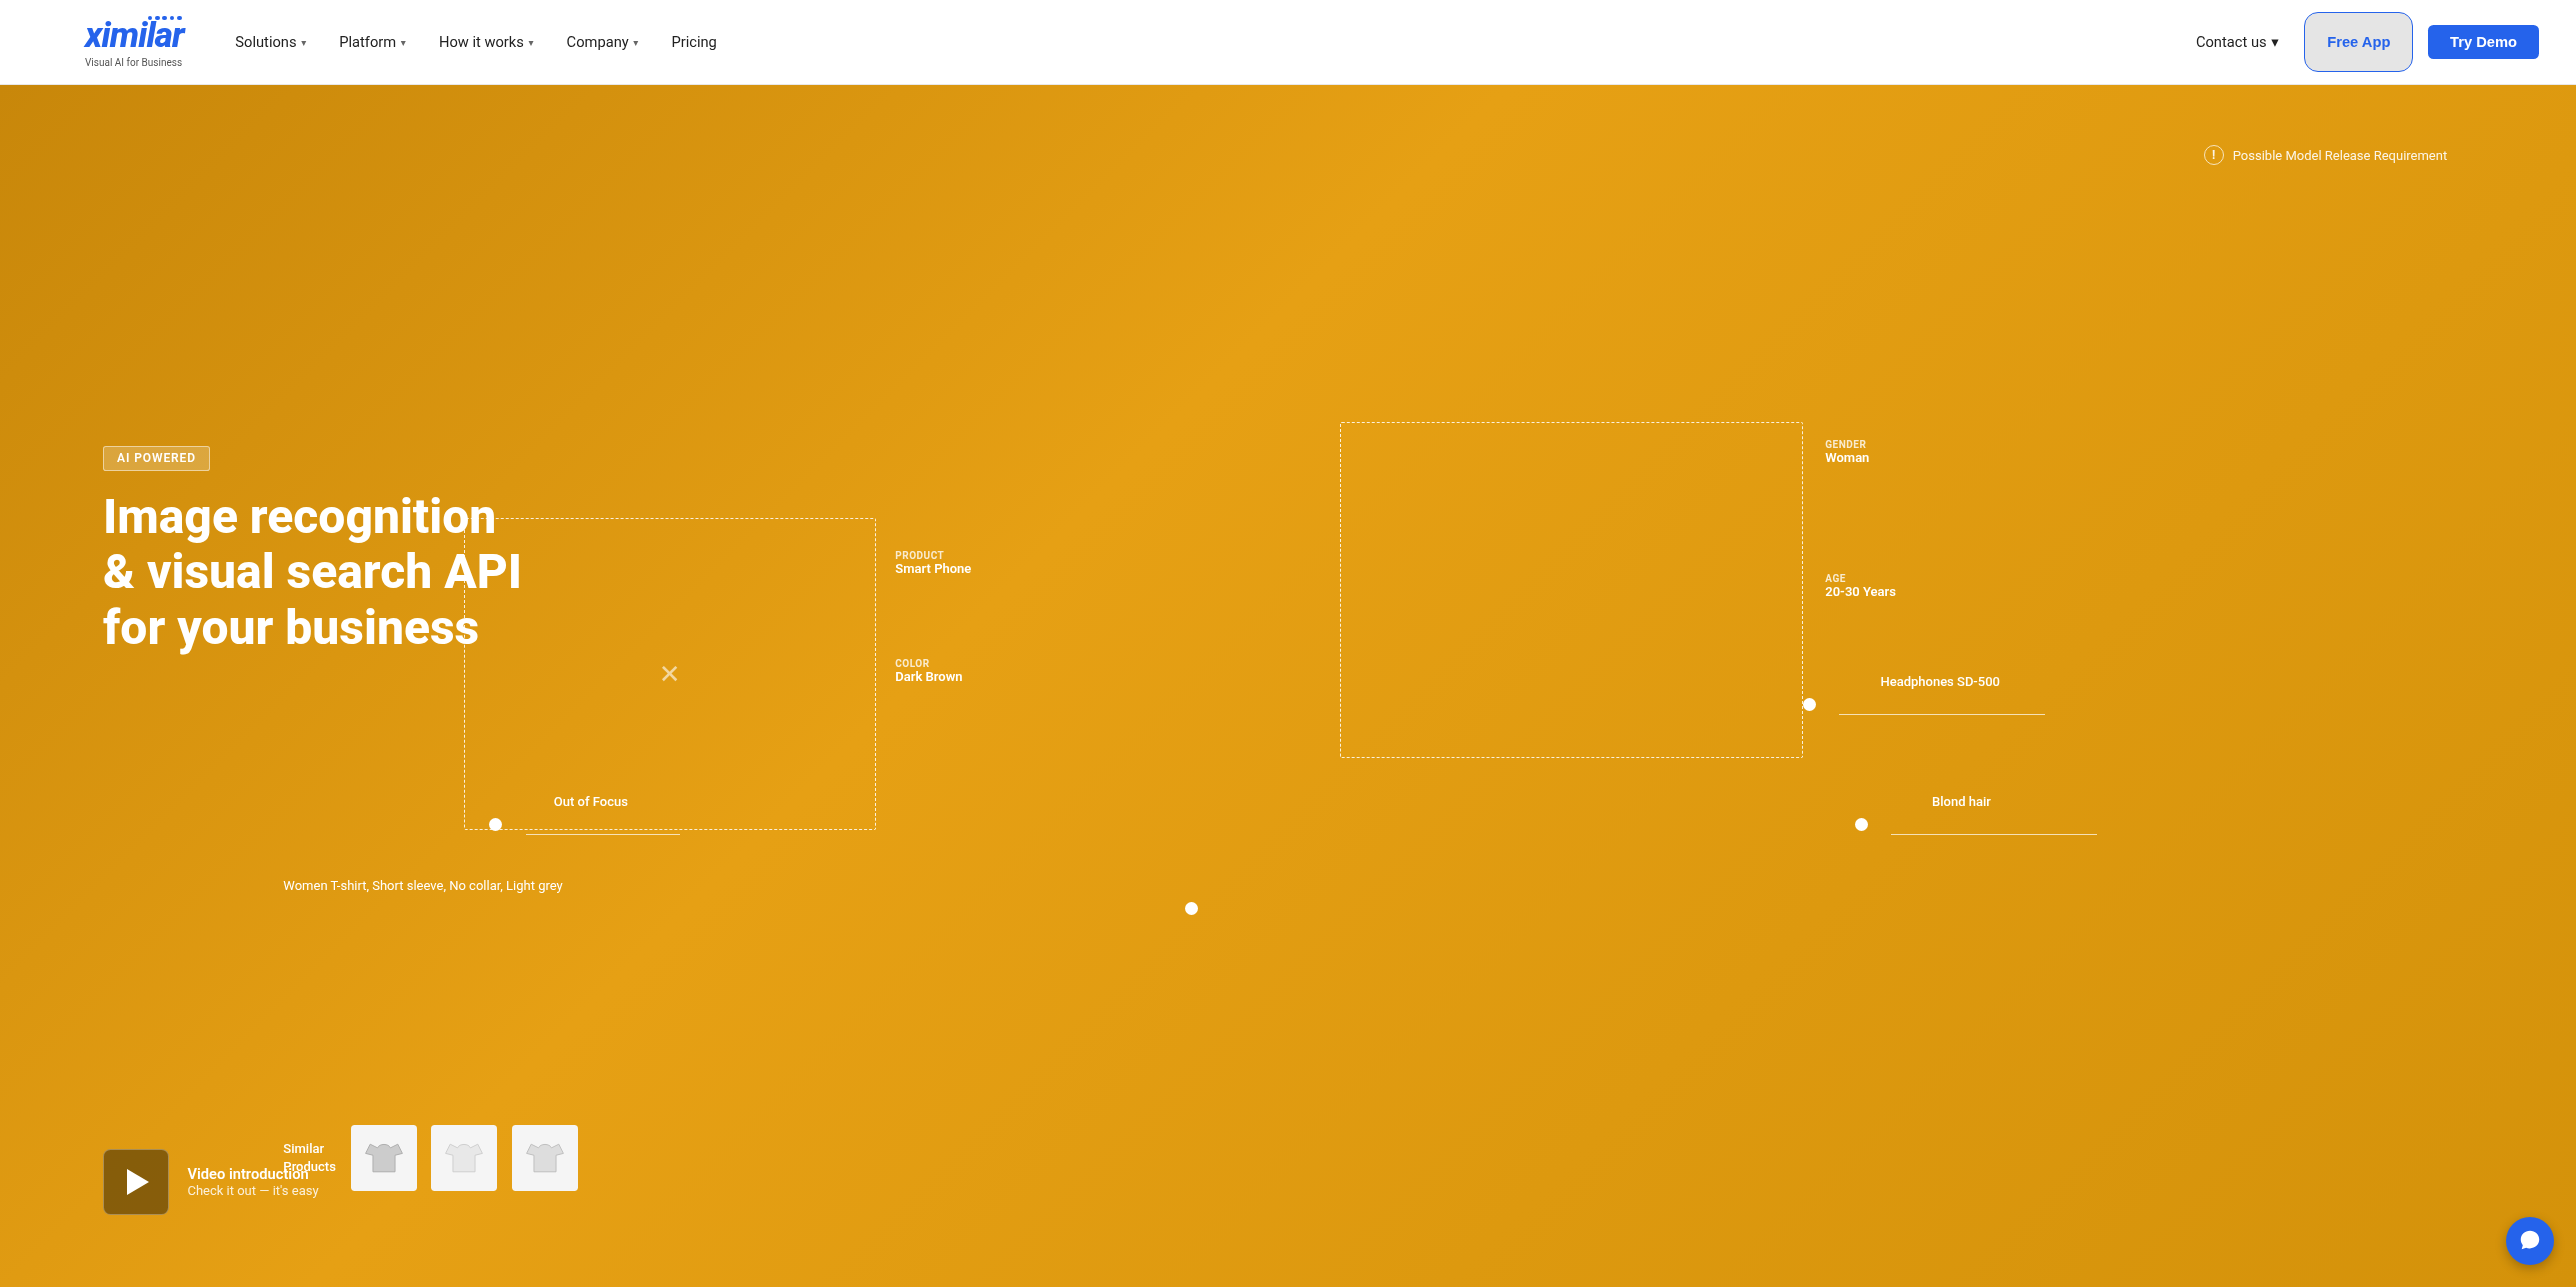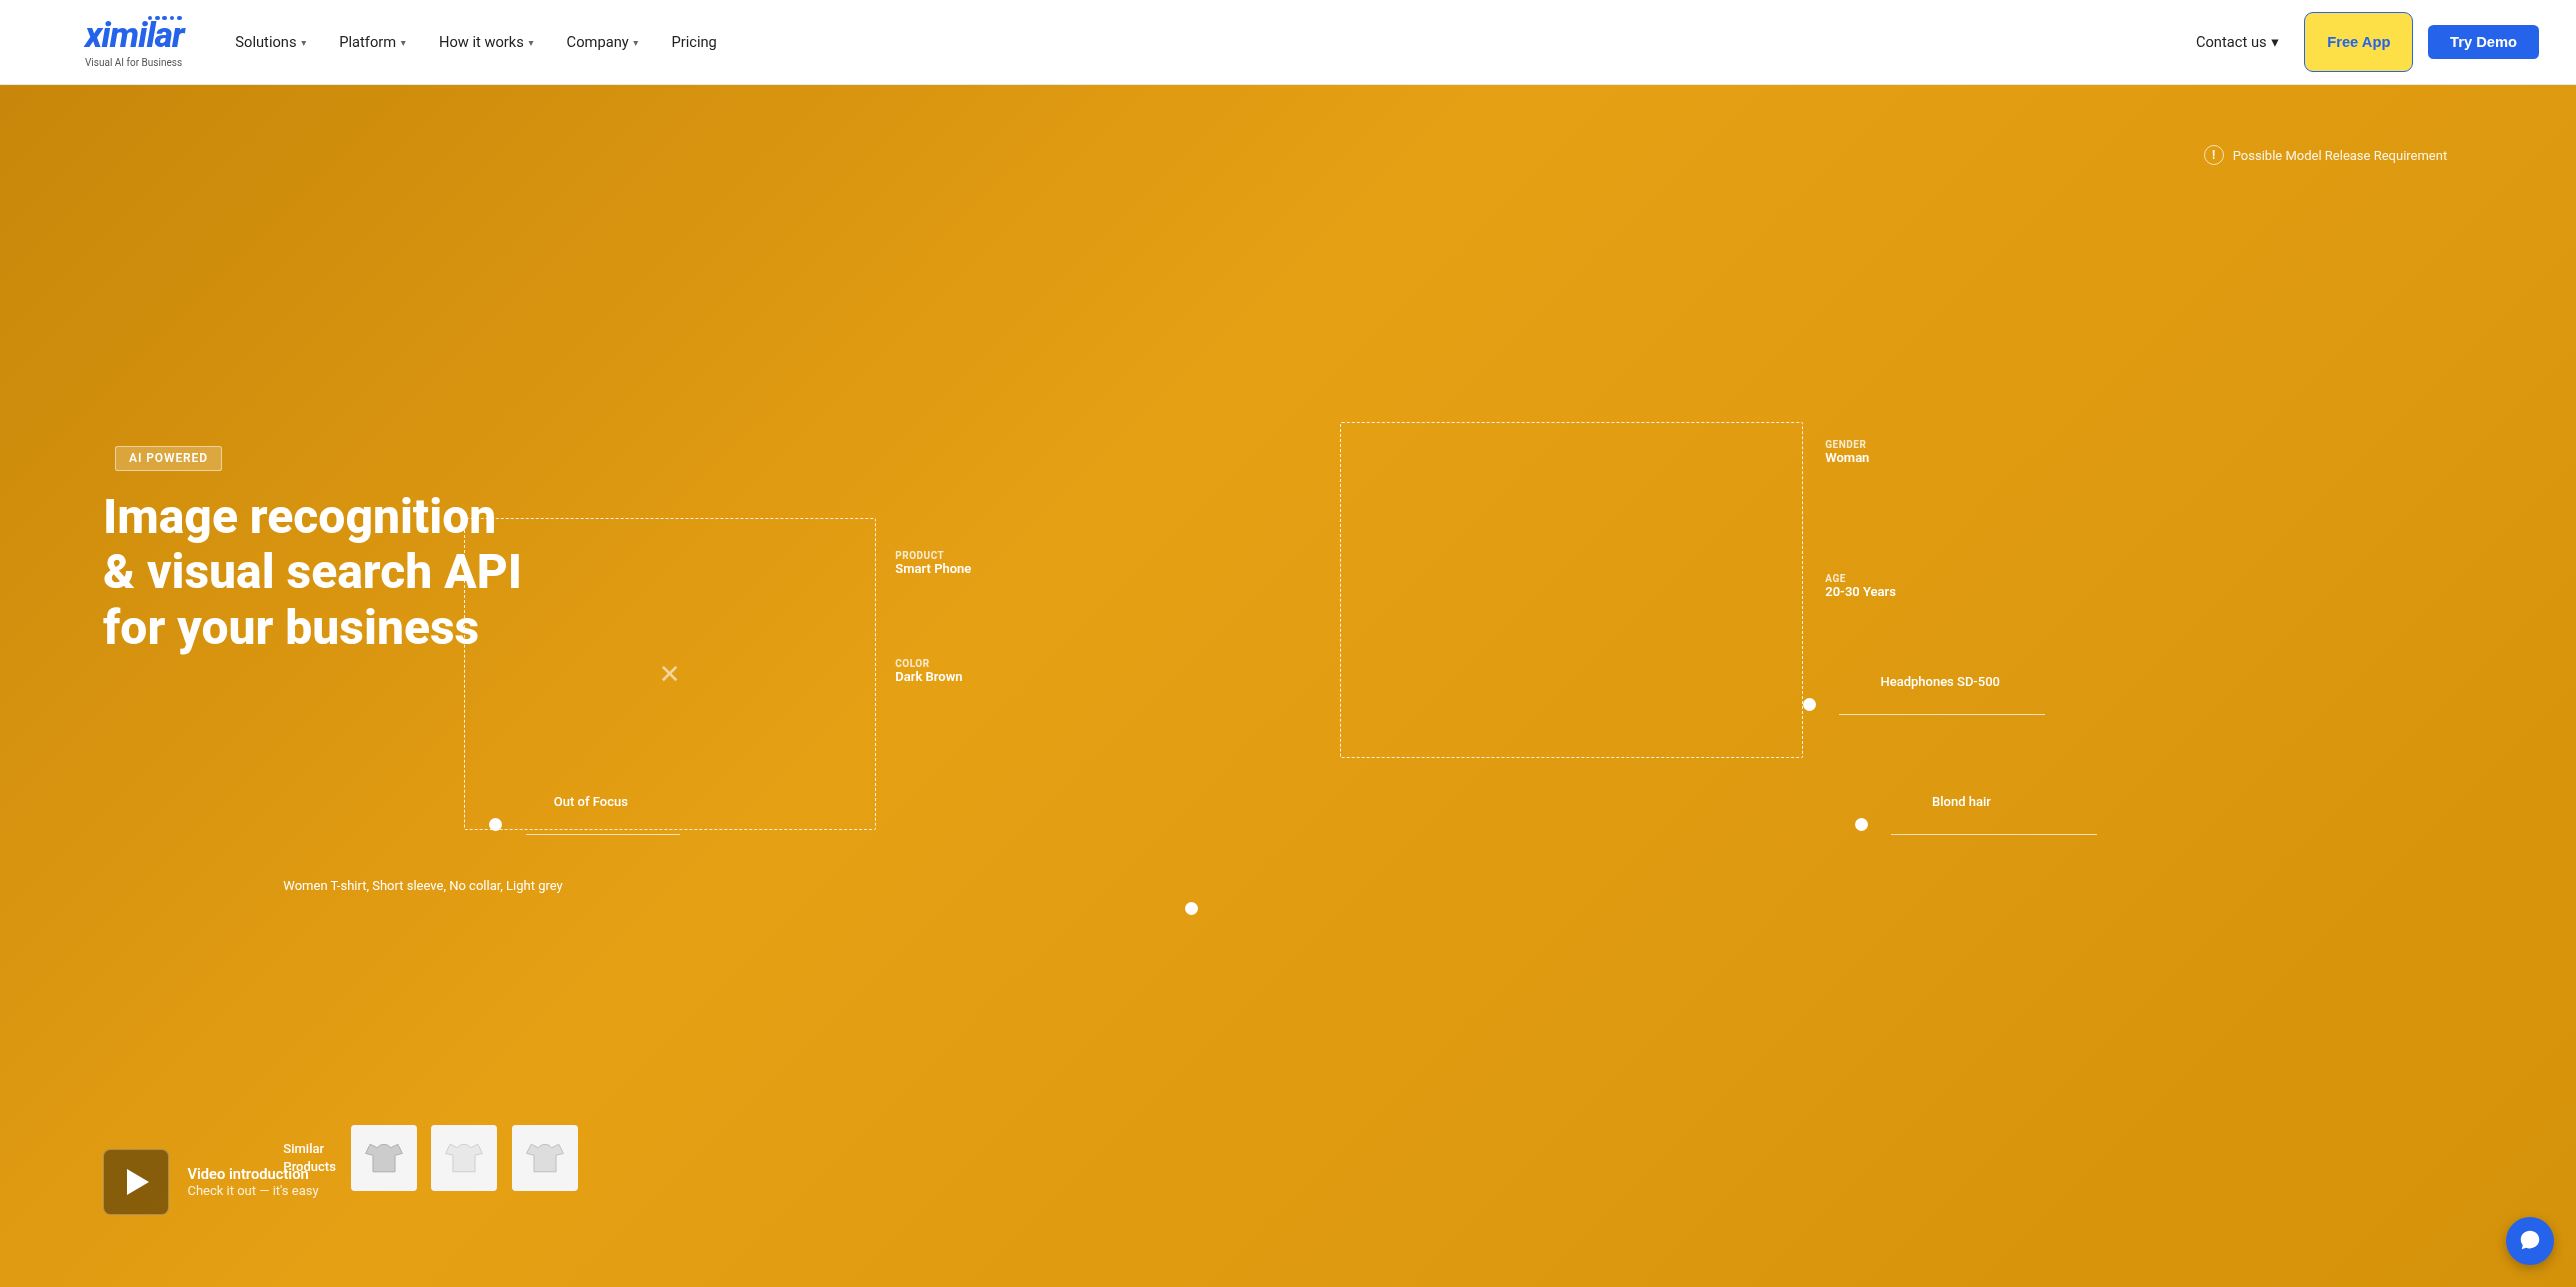--- a/index.html
+++ b/index.html
@@ -60,26 +60,26 @@
       display: flex;
       align-items: center;
       gap: 4.6px;
       font-size: 14.7px;
       color: #222;
       cursor: pointer;
       padding: 7.4px 11px;
     }
     .btn-free-app {
       border: 1.8px solid #2563eb;
-      background: #fde047;
+      background: #e5e5e5;
       color: #2563eb;
       font-size: 14.7px;
       font-weight: 600;
       padding: 21px 22px;
-      border-radius: 9px;
+      border-radius: 14px;
       cursor: pointer;
       white-space: nowrap;
     }
     .btn-try-demo {
       background: #2563eb;
       color: #fff;
       font-size: 14.7px;
       font-weight: 600;
       padding: 9.2px 22px;
       border-radius: 5.5px;
@@ -290,21 +290,20 @@
       display: inline-block;
       background: rgba(255,255,255,0.2);
       border: 0.9px solid rgba(255,255,255,0.5);
       color: #fff;
       font-size: 12px;
       font-weight: 600;
       padding: 4.6px 13px;
       border-radius: 2.8px;
       letter-spacing: 0.9px;
       margin-bottom: 18.4px;
-      margin-left: 12px;
     }
     .hero-title {
       font-size: 48px;
       font-weight: 800;
       color: #fff;
       line-height: 1.15;
       margin-bottom: 0;
     }
 
     

